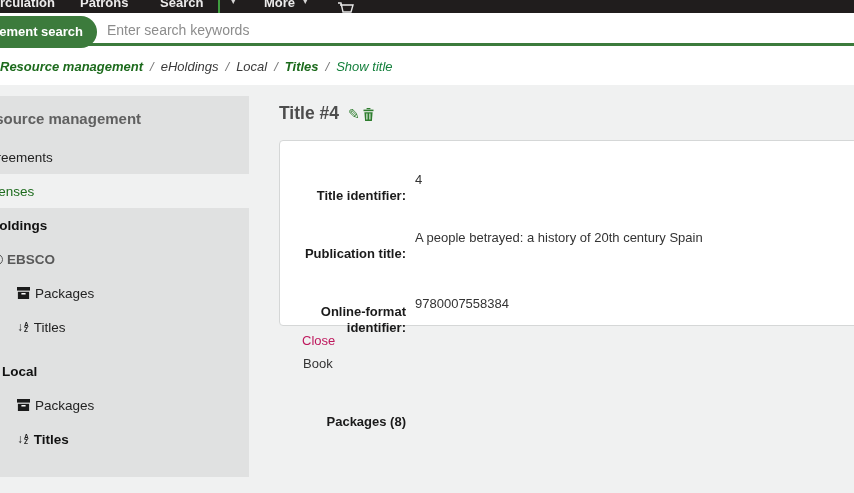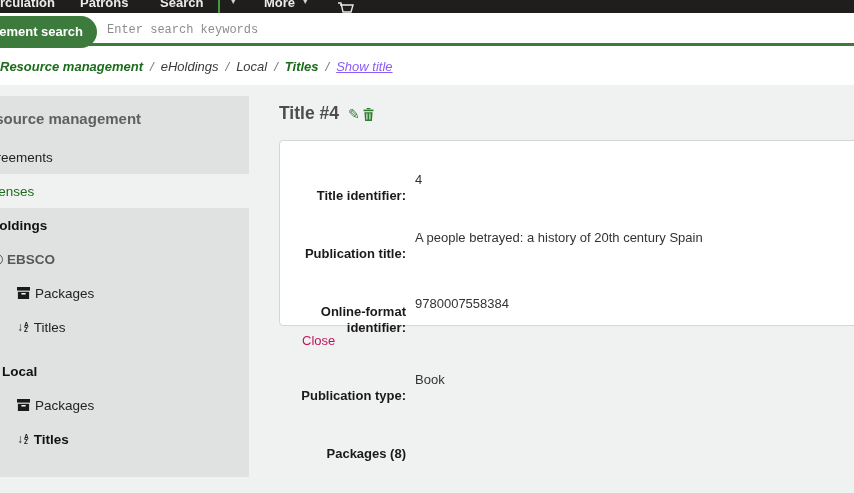--- a/index.html
+++ b/index.html
@@ -31,36 +31,36 @@
   .search-pill {
     position:absolute; left:-42px; top:3px; width:139px; height:32px;
     background:#3c7b3c; border-radius:0 16px 16px 0;
     color:#ffffff; font-size:13px; font-weight:700;
     line-height:32px; text-align:right; padding-right:14px;
     white-space:nowrap; z-index:25; cursor:pointer;
   }
   .search-input {
     position:absolute; left:107px; top:5px; width:420px; height:24px;
     border:none; outline:none; background:transparent;
-    font-family:Liberation Mono, monospace;
-    font-size:12px; color:#c2410c;
+    font-family:Liberation Sans, sans-serif;
+    font-size:14px; color:#c2410c;
   }
   .search-input::placeholder { color:#8c8c8c; opacity:1; }
   
   .breadcrumbbar {
     position:absolute; left:0; top:46px; width:854px; height:39px;
     background:#ffffff; z-index:10;
   }
   .breadcrumb {
     position:absolute; left:0; top:13px; display:flex; align-items:center;
     font-size:13px; font-style:italic; white-space:nowrap;
   }
   .crumb { color:#3a3a3a; }
   .crumb.link { color:#1d6b1d; font-weight:600; cursor:pointer; }
-  .crumb.current { color:#8b5cf6;text-decoration:underline; }
+  .crumb.current { color:#15803d; }
   .crumb-sep { color:#777777; margin:0 7px; }
   
   .sidebar {
     position:absolute; left:-30px; top:96px; width:279px; height:381px;
     background:#e0e1e1; z-index:5;
   }
   .side-header {
     position:absolute; left:6px; top:14px;
     font-size:15px; font-weight:700; color:#606060;
   }
@@ -223,21 +223,20 @@
     <span class="field-label">Publication title:</span>
     <span class="field-value">A people betrayed: a history of 20th century Spain</span>
   </div>
   <div class="field-row">
     <span class="field-label">Online-format identifier:</span>
     <span class="field-value">9780007558384</span>
   </div>
   <div class="field-row">
   </div>
   <div class="field-row">
-    <span class="field-label">Publication type:</span>
     <span class="field-value">Book</span>
   </div>
   <div class="field-row">
     <span class="field-label">Packages (8)</span>
     <span class="field-value"></span>
   </div>
 </div>
 
 <a class="close-link">Close</a>
 

